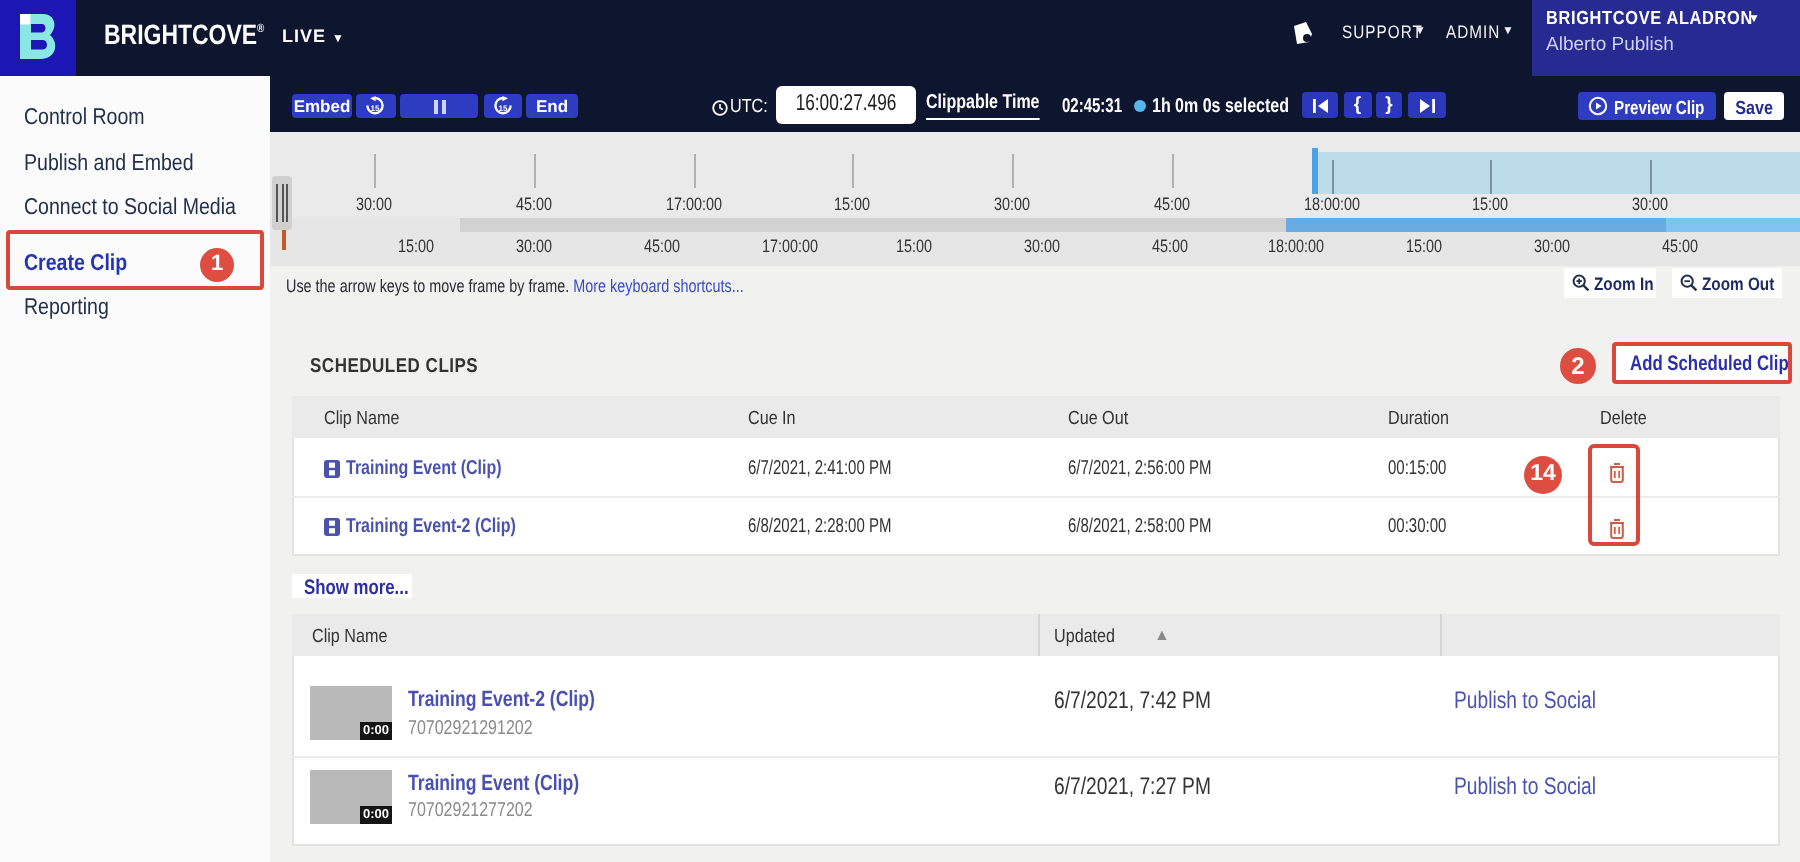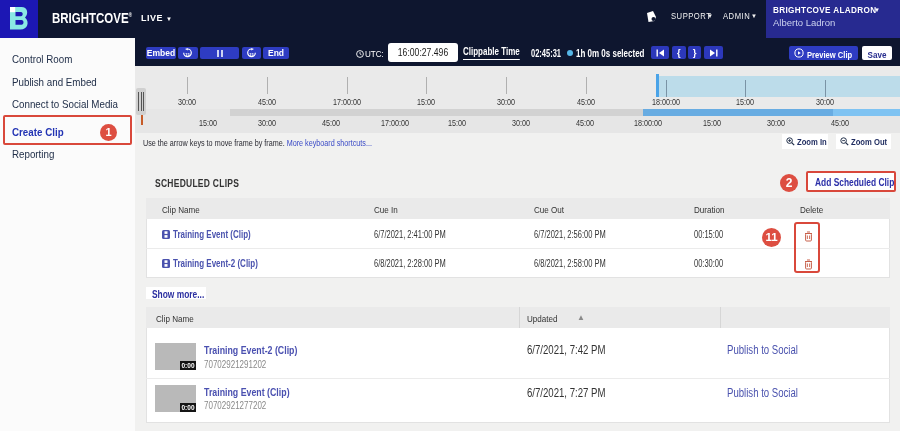--- a/index.html
+++ b/index.html
@@ -29,21 +29,21 @@
   <circle cx="8.5" cy="9" r="2" fill="#0e162f"></circle>
 </svg>
 <div class="abs s85" style="left:671px;top:11px;color:#f2f2f2;font-size:9px;letter-spacing:0.6px;">SUPPORT</div>
 <div class="abs" style="left:707px;top:13px;color:#f2f2f2;font-size:6px;">▼</div>
 <div class="abs s85" style="left:723px;top:11px;color:#f2f2f2;font-size:9px;letter-spacing:0.6px;">ADMIN</div>
 <div class="abs" style="left:751px;top:13px;color:#f2f2f2;font-size:6px;">▼</div>
 
 <div class="abs" style="left:766px;top:0;width:134px;height:39px;background:#272a90;"></div>
 <div class="abs" style="left:773px;top:4px;color:#fff;font-size:9.5px;font-weight:bold;letter-spacing:0.4px;transform:scaleX(0.86);transform-origin:0 50%;white-space:nowrap;">BRIGHTCOVE ALADRON</div>
 <div class="abs" style="left:874px;top:7px;color:#fff;font-size:6px;">▼</div>
-<div class="abs" style="left:773px;top:17px;color:#ccd2ef;font-size:9.5px;">Alberto Ladron</div>
+<div class="abs" style="left:773px;top:17px;color:#ccd2ef;font-size:9.5px;">Alberto Publish</div>
 
 <div class="abs" style="left:0;top:38px;width:135px;height:393px;background:#fbfbfb;"></div>
 <div class="abs s85" style="left:12px;top:53px;font-size:11.5px;color:#22304a;">Control Room</div>
 <div class="abs s85" style="left:12px;top:76px;font-size:11.5px;color:#22304a;">Publish and Embed</div>
 <div class="abs s85" style="left:12px;top:98px;font-size:11.5px;color:#22304a;">Connect to Social Media</div>
 <div class="abs" style="left:3px;top:114.5px;width:129px;height:30px;border:2px solid #d9483b;border-radius:2px;"></div>
 <div class="abs s85" style="left:12px;top:125.5px;font-size:11.5px;font-weight:bold;color:#2334b4;">Create Clip</div>
 <div class="abs" style="left:100px;top:123.5px;width:17px;height:17px;border-radius:50%;background:#dd4e41;color:#fff;font-size:11px;font-weight:bold;text-align:center;line-height:17px;">1</div>
 <div class="abs s85" style="left:12px;top:147.5px;font-size:11.5px;color:#22304a;">Reporting</div>
 
@@ -203,21 +203,21 @@
 <div class="abs s80" style="left:173px;top:258px;font-size:10px;font-weight:bold;color:#4a52ae;">Training Event-2 (Clip)</div>
 <div class="abs s75" style="left:374px;top:258px;font-size:10px;color:#333;">6/8/2021, 2:28:00 PM</div>
 <div class="abs s75" style="left:534px;top:258px;font-size:10px;color:#333;">6/8/2021, 2:58:00 PM</div>
 <div class="abs s75" style="left:694px;top:258px;font-size:10px;color:#333;">00:30:00</div>
 <svg class="abs" style="left:804px;top:259px;" width="9" height="11" viewBox="0 0 9 11">
   <path d="M1 2.5 L8 2.5 M3 1 L6 1" stroke="#c8604a" stroke-width="1"></path>
   <rect x="1.6" y="2.5" width="5.8" height="7.5" rx="1" fill="none" stroke="#c8604a" stroke-width="1"></rect>
   <path d="M3.4 4.5 L3.4 8 M5.6 4.5 L5.6 8" stroke="#c8604a" stroke-width="0.9"></path>
 </svg>
 
-<div class="abs" style="left:762px;top:228px;width:19px;height:19px;border-radius:50%;background:#dd4e41;color:#fff;font-size:11.5px;font-weight:bold;text-align:center;line-height:19px;">11</div>
+<div class="abs" style="left:762px;top:228px;width:19px;height:19px;border-radius:50%;background:#dd4e41;color:#fff;font-size:11.5px;font-weight:bold;text-align:center;line-height:19px;">14</div>
 <div class="abs" style="left:794px;top:222px;width:26px;height:51px;border:2px solid #d9483b;border-radius:3px;"></div>
 
 <div class="abs" style="left:146px;top:286.5px;width:60px;height:12.5px;background:#fff;"></div>
 <div class="abs s80" style="left:152px;top:288px;font-size:10.5px;font-weight:bold;color:#2b2fa0;">Show more...</div>
 
 <div class="abs" style="left:146px;top:307px;width:744px;height:116px;background:#fff;border:1px solid #e2e2e2;"></div>
 <div class="abs" style="left:146px;top:307px;width:744px;height:21px;background:#eaeaea;"></div>
 <div class="abs" style="left:519px;top:307px;width:1px;height:21px;background:#d6d6d6;"></div>
 <div class="abs" style="left:720px;top:307px;width:1px;height:21px;background:#d6d6d6;"></div>
 <div class="abs s85" style="left:156px;top:313px;font-size:9.5px;color:#333;">Clip Name</div>

